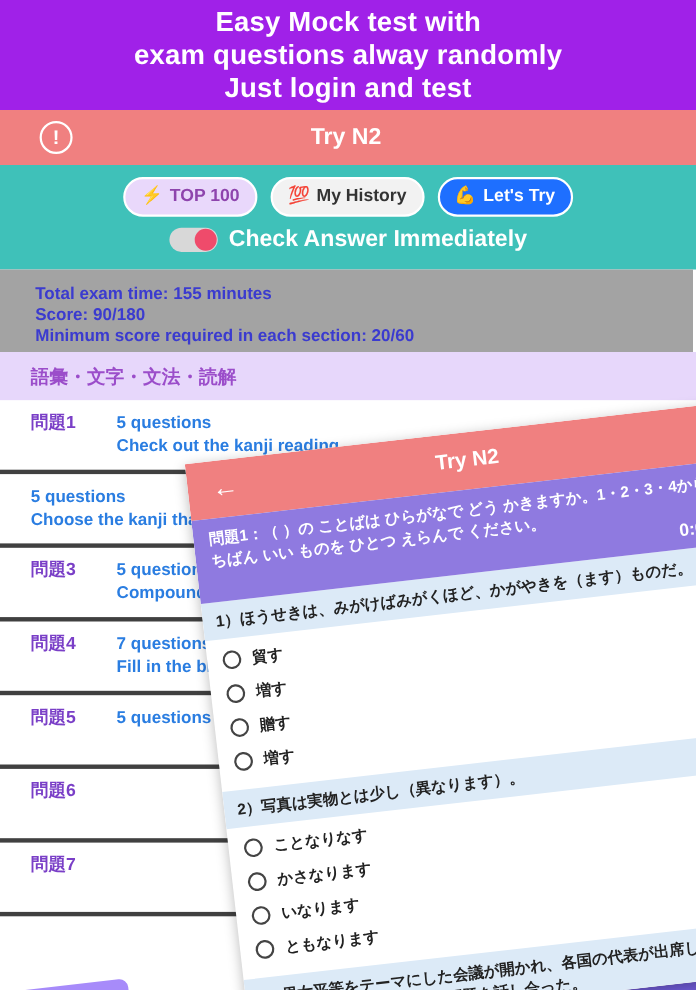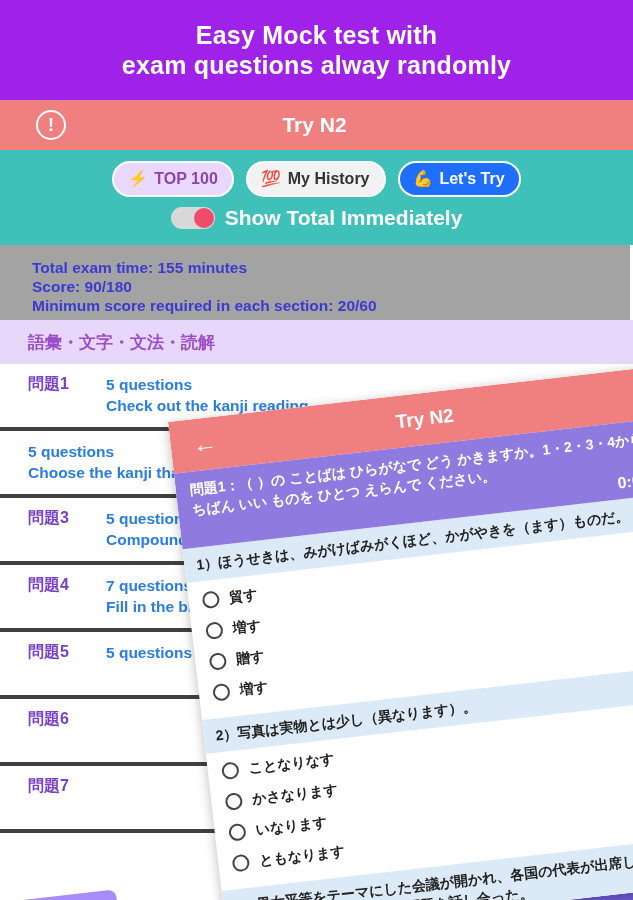--- a/index.html
+++ b/index.html
@@ -226,20 +226,21 @@
   .emoji { font-size: 16px; line-height: 1; }
 </style>
 </head>
 <body>
 
 <div id="root">
 
   <div class="promo">
     <div class="line">Easy Mock test with</div>
     <div class="line">exam questions alway randomly</div>
+    <div class="line">Just login and test</div>
   </div>
 
   <div class="app">
 
     <div class="appbar">
       <div class="warn">!</div>
       <div class="title">Try N2</div>
     </div>
 
     <div class="toolbar">
@@ -254,21 +255,21 @@
         </div>
         <div class="btn btn-lets">
           <span class="emoji">💪</span>
           <span>Let's Try</span>
         </div>
       </div>
       <div class="showrow">
         <div class="toggle">
           <div class="knob"></div>
         </div>
-        <div class="showlabel">Show Total Immediately</div>
+        <div class="showlabel">Check Answer Immediately</div>
       </div>
     </div>
 
     <div class="info">
       <div>Total exam time: 155 minutes</div>
       <div>Score: 90/180</div>
       <div>Minimum score required in each section: 20/60</div>
     </div>
 
     <div class="sectionhdr">語彙・文字・文法・読解</div>

